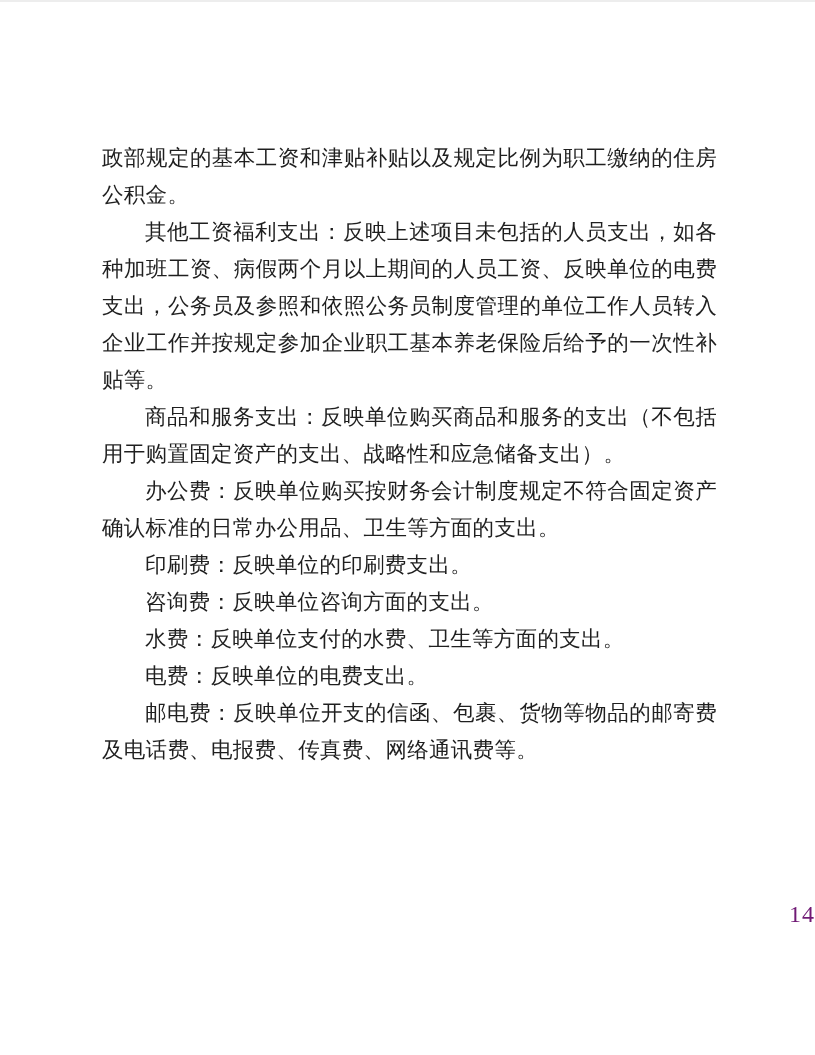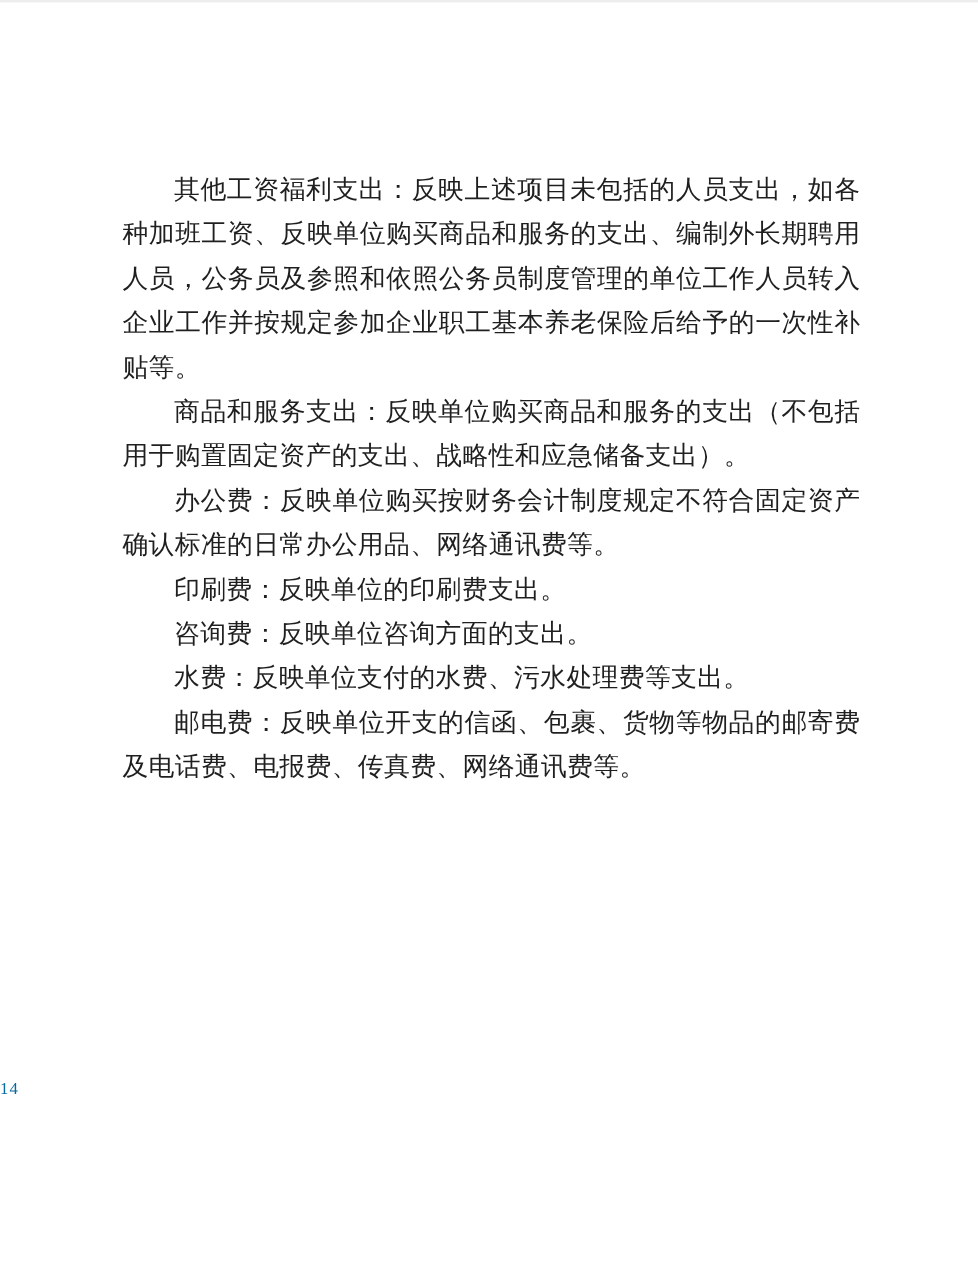--- a/index.html
+++ b/index.html
@@ -40,36 +40,38 @@
     text-indent: 2em;
   }
   .text-block p.continuation {
     text-indent: 0;
   }
   .page-number {
     position: absolute;
     top: 901px;
     left: 0;
     width: 100%;
-    text-align: left;
-    font-size: 14px;
-    color: #0369a1;
+    text-align: right;
+    font-size: 24px;
+    color: #701a75;
     letter-spacing: 1px;
   }
 </style>
 </head>
 <body>
 
 <div class="page">
   <div class="scan-edge"></div>
 
   <div class="text-block">
-    <p>其他工资福利支出：反映上述项目未包括的人员支出，如各种加班工资、反映单位购买商品和服务的支出、编制外长期聘用人员，公务员及参照和依照公务员制度管理的单位工作人员转入企业工作并按规定参加企业职工基本养老保险后给予的一次性补贴等。</p>
+    <p class="continuation">政部规定的基本工资和津贴补贴以及规定比例为职工缴纳的住房公积金。</p>
+    <p>其他工资福利支出：反映上述项目未包括的人员支出，如各种加班工资、病假两个月以上期间的人员工资、反映单位的电费支出，公务员及参照和依照公务员制度管理的单位工作人员转入企业工作并按规定参加企业职工基本养老保险后给予的一次性补贴等。</p>
     <p>商品和服务支出：反映单位购买商品和服务的支出（不包括用于购置固定资产的支出、战略性和应急储备支出）。</p>
-    <p>办公费：反映单位购买按财务会计制度规定不符合固定资产确认标准的日常办公用品、网络通讯费等。</p>
+    <p>办公费：反映单位购买按财务会计制度规定不符合固定资产确认标准的日常办公用品、卫生等方面的支出。</p>
     <p>印刷费：反映单位的印刷费支出。</p>
     <p>咨询费：反映单位咨询方面的支出。</p>
-    <p>水费：反映单位支付的水费、污水处理费等支出。</p>
+    <p>水费：反映单位支付的水费、卫生等方面的支出。</p>
+    <p>电费：反映单位的电费支出。</p>
     <p>邮电费：反映单位开支的信函、包裹、货物等物品的邮寄费及电话费、电报费、传真费、网络通讯费等。</p>
   </div>
 
   <div class="page-number">14</div>
 </div>
 
 </body></html>

